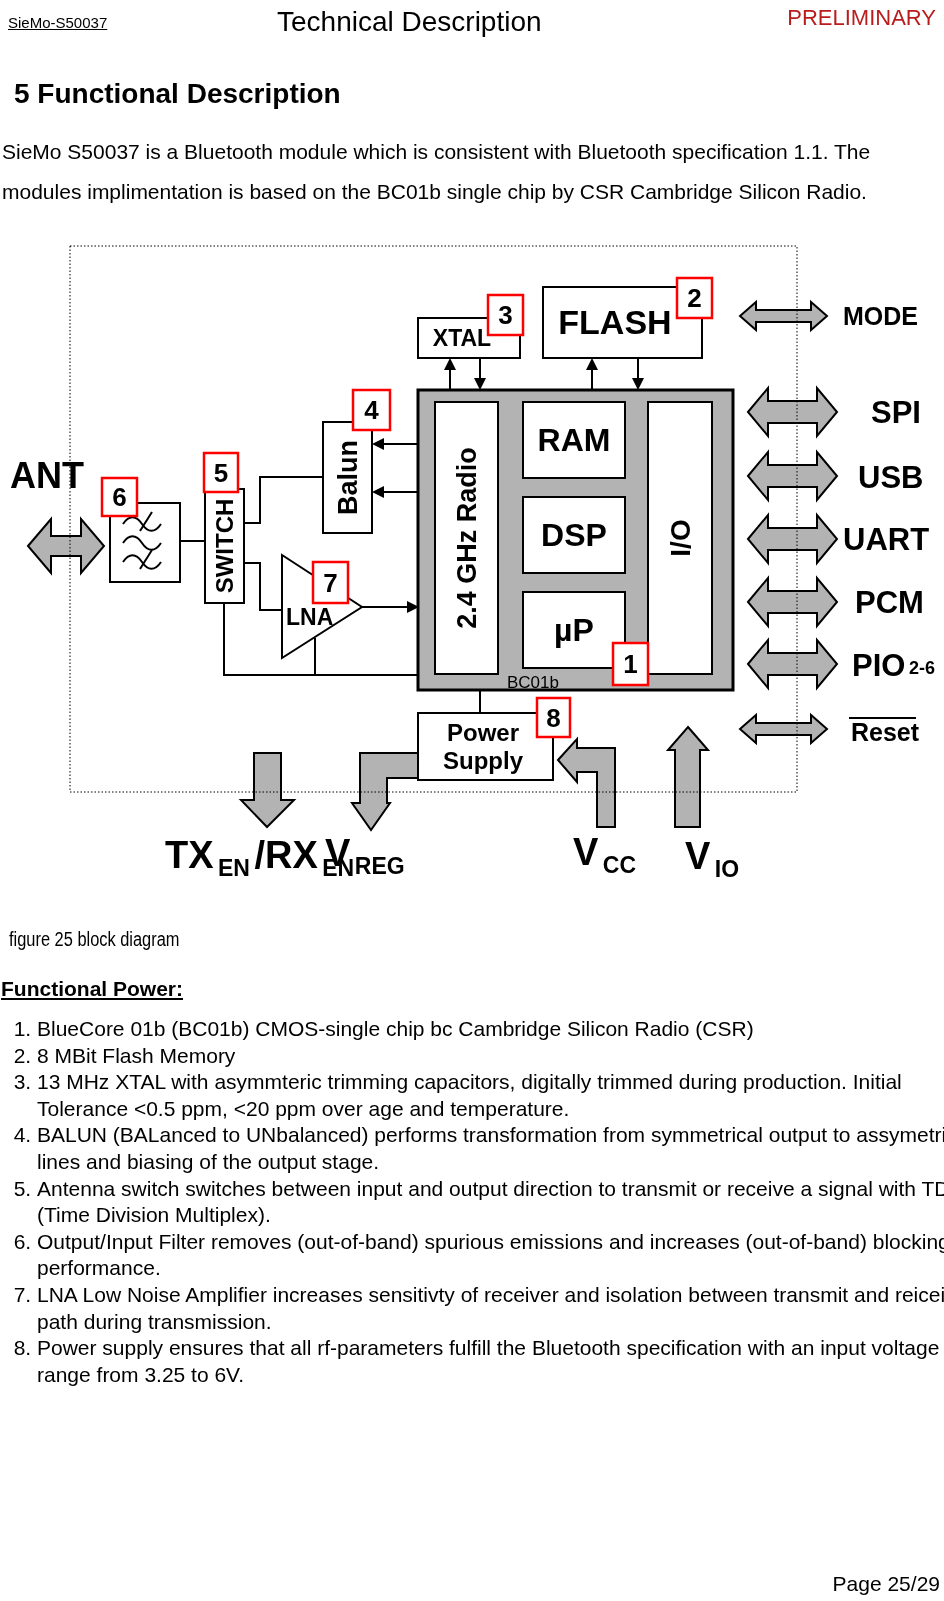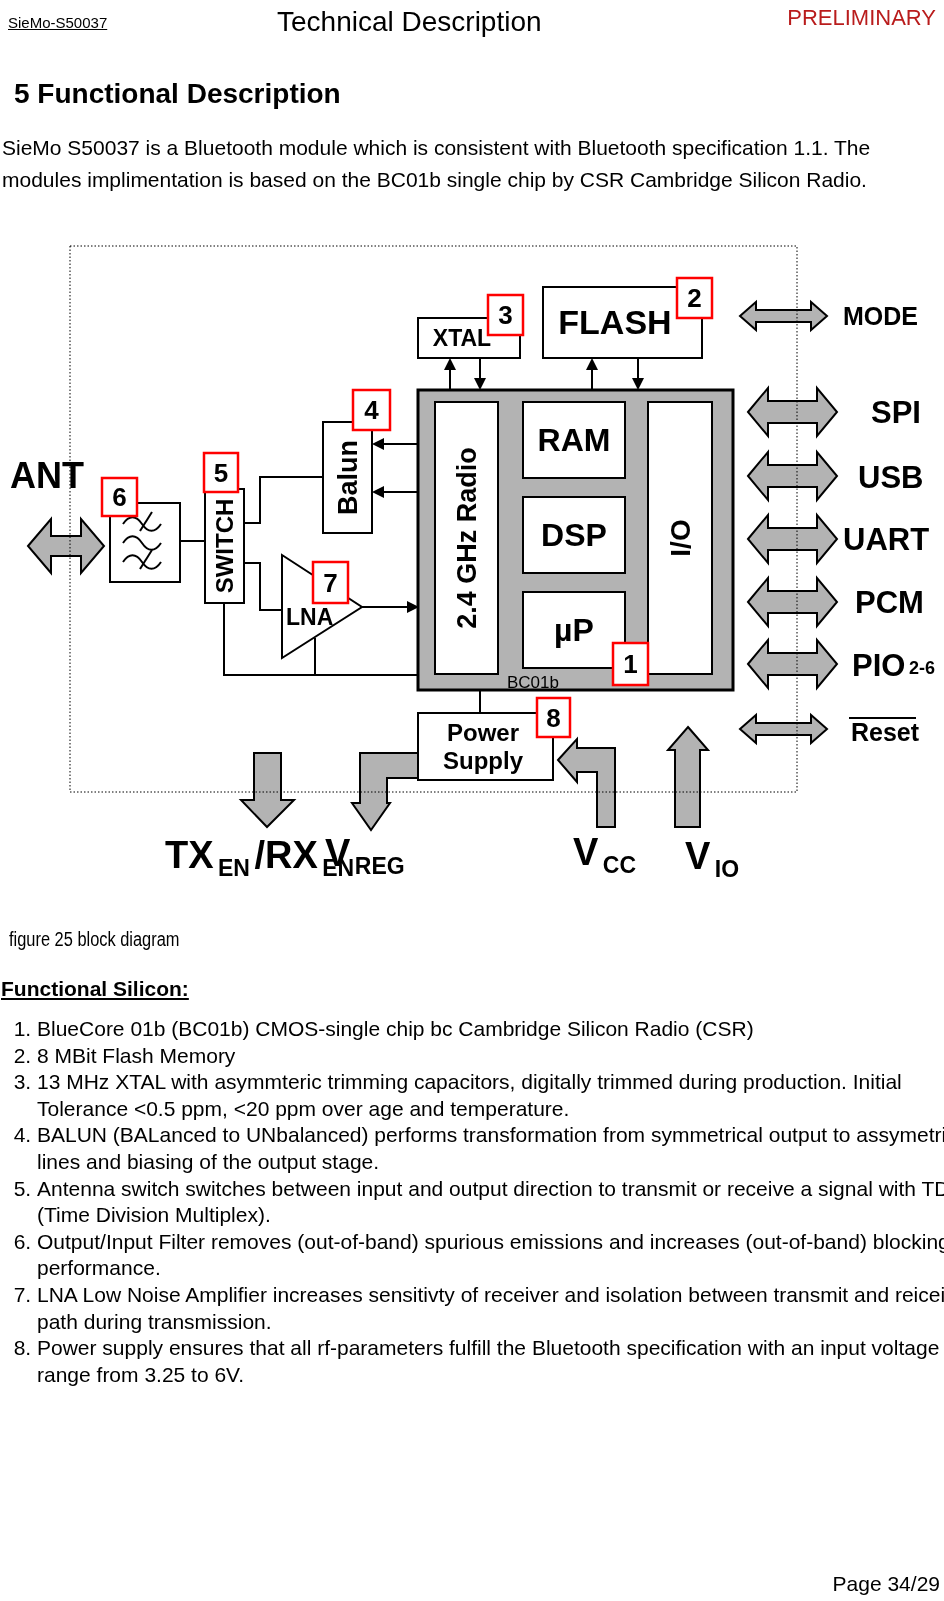--- a/index.html
+++ b/index.html
@@ -6,21 +6,21 @@
   body {
     width:944px; height:1601px; position:relative;
     background:#ffffff; color:#000;
     font-family:"Liberation Sans", sans-serif;
   }
   .abs { position:absolute; }
   .hdr-left  { left:8px;  top:14px;  font-size:15px;text-decoration:underline; }
   .hdr-mid   { left:277px; top:6px; font-size:28px;text-align:right; }
   .hdr-right { right:8px; top:5px;  font-size:22px; color:#b91c1c; }
   h1.title   { left:2px; top:66px; font-size:28px; font-weight:bold; margin:12px; letter-spacing:0; }
-  p.intro    { left:2px; top:132px; width:905px; font-size:21px; line-height:32px; margin:0; }
+  p.intro    { left:2px; top:132px; width:905px; font-size:21px; line-height:40px; margin:0; }
   .fig-cap   { left:1px; top:928px; font-size:20px;padding-left:8px; }
   .fig-cap span { display:inline-block; transform:scaleX(0.82); transform-origin:0 50%; }
   .fb-head   { left:1px; top:977px; font-size:21px; font-weight:bold; text-decoration:underline; }
   ol.fb-list { left:0; top:1016px; width:938px; margin:0; padding:0 0 0 37px; font-size:21px; line-height:26.6px; }
   ol.fb-list li { margin:0; padding:0; }
   .footer    { right:4px; top:1572px; font-size:21px; }
 
   svg.diagram { position:absolute; left:0; top:240px; }
   svg text { font-family:"Liberation Sans", sans-serif; fill:#000; }
   .tb  { font-weight:bold; }
@@ -183,26 +183,26 @@
   <text>
     <tspan class="tb" font-size="38" x="685" y="869">V</tspan>
     <tspan class="tb" font-size="23" dy="8">IO</tspan>
   </text>
 
   <rect class="dotted" x="70" y="246" width="727" height="546"></rect>
 </svg>
 
 <div class="abs fig-cap"><span>figure 25 block diagram</span></div>
 
-<div class="abs fb-head">Functional Silicon:</div>
+<div class="abs fb-head">Functional Power:</div>
 
 <ol class="abs fb-list">
   <li>BlueCore 01b (BC01b) CMOS-single chip bc Cambridge Silicon Radio (CSR)</li>
   <li>8 MBit Flash Memory</li>
   <li>13 MHz XTAL with asymmteric trimming capacitors, digitally trimmed during production. Initial Tolerance &lt;0.5 ppm, &lt;20 ppm over age and temperature.</li>
   <li>BALUN (BALanced to UNbalanced) performs transformation from symmetrical output to assymetrical lines and biasing of the output stage.</li>
   <li>Antenna switch switches between input and output direction to transmit or receive a signal with TDM (Time Division Multiplex).</li>
   <li>Output/Input Filter removes (out-of-band) spurious emissions and increases (out-of-band) blocking performance.</li>
   <li>LNA Low Noise Amplifier increases sensitivty of receiver and isolation between transmit and reiceive path during transmission.</li>
   <li>Power supply ensures that all rf-parameters fulfill the Bluetooth specification with an input voltage range from 3.25 to 6V.</li>
 </ol>
 
-<div class="abs footer">Page 34/29</div>
+<div class="abs footer">Page 25/29</div>
 
 </body></html>

